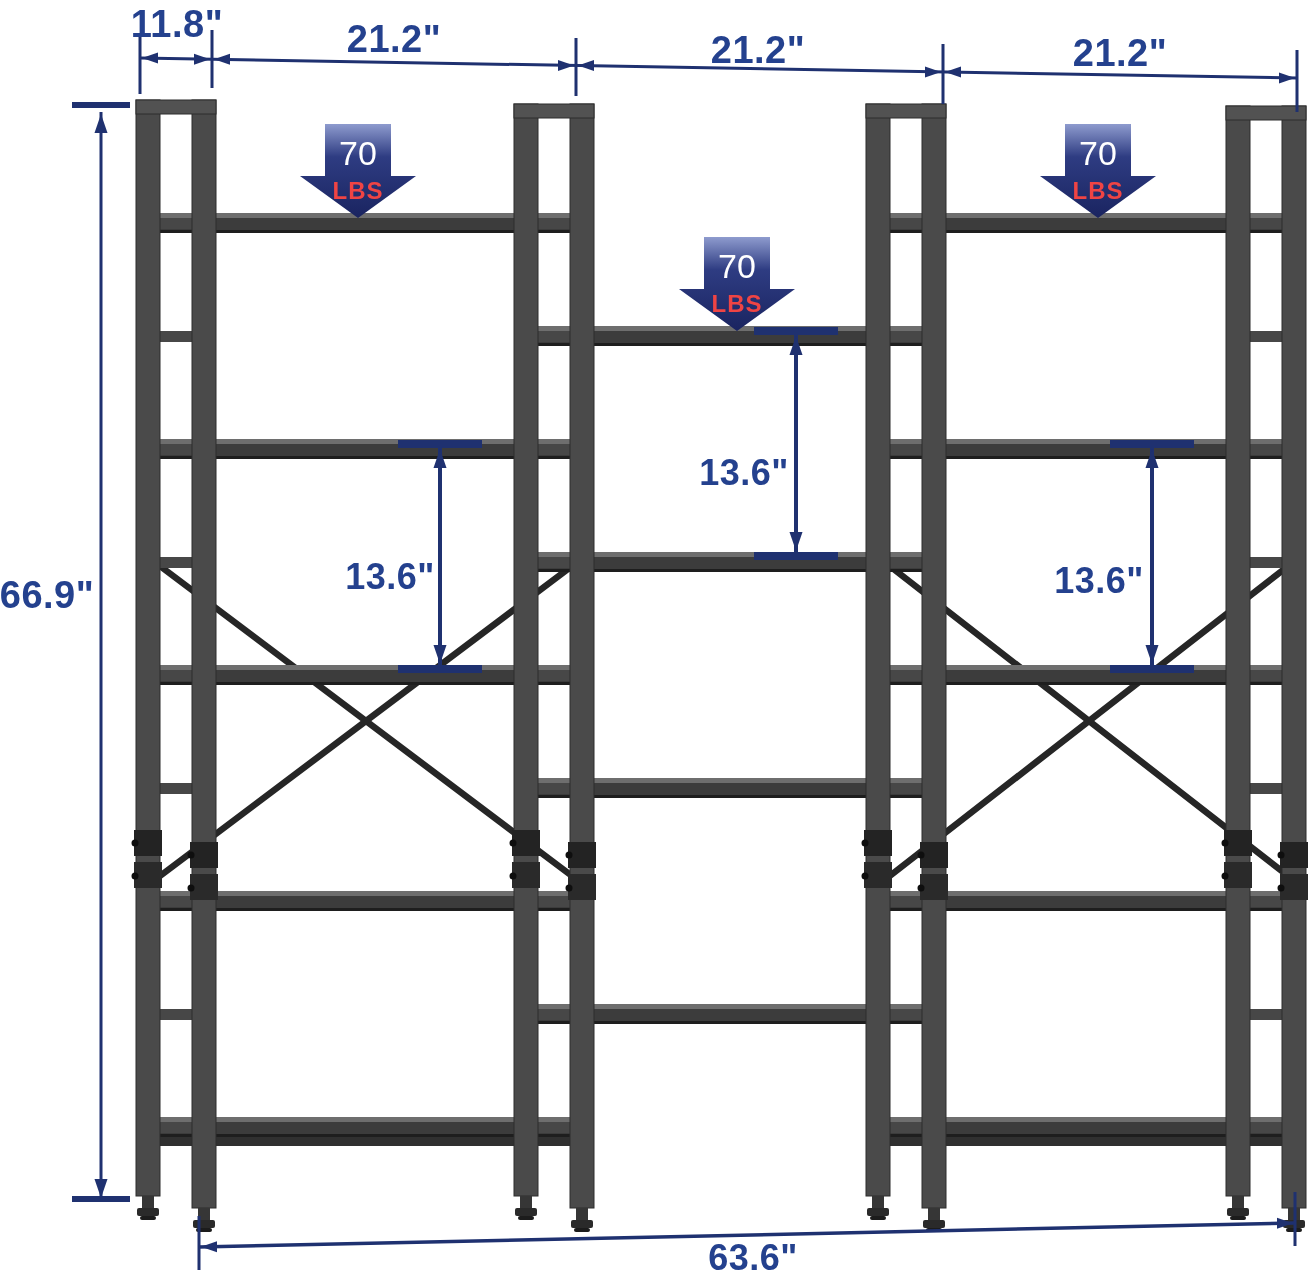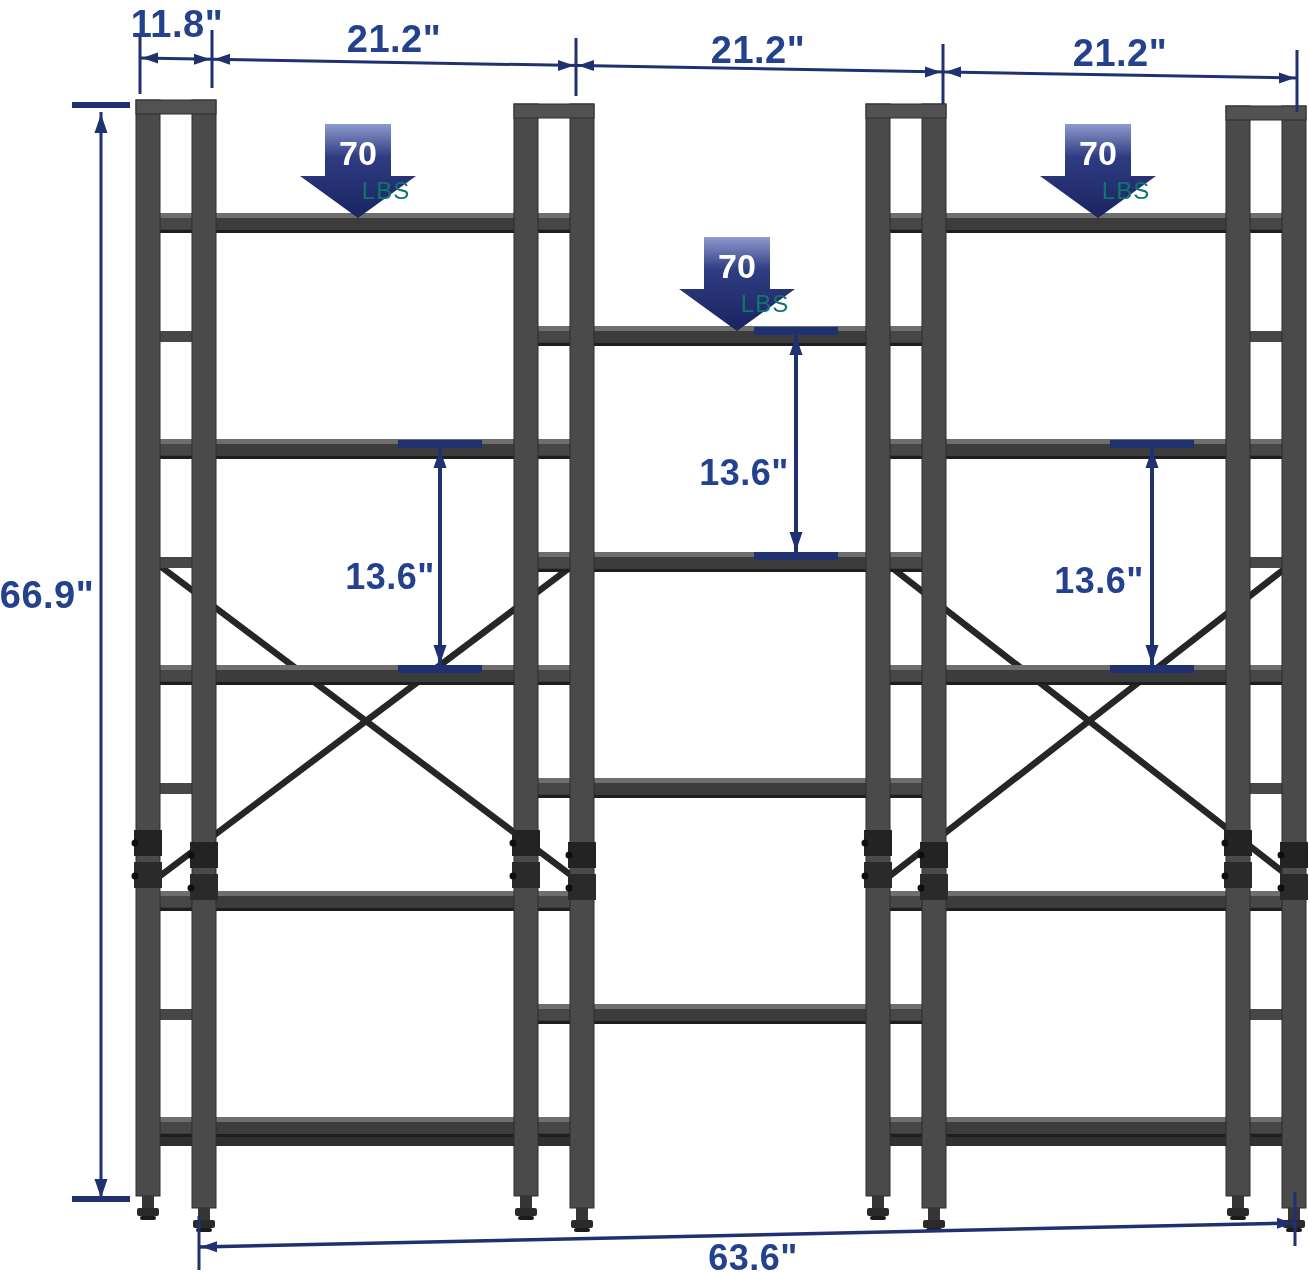--- a/index.html
+++ b/index.html
@@ -9,25 +9,25 @@
   }
   #svg-host{position:absolute;left:0;top:0;width:1309px;height:1274px;}
   .lbl{
     position:absolute;transform:translateX(-50%);
     font-weight:bold;font-size:38px;line-height:1;
     color:#24418E;white-space:nowrap;letter-spacing:0.5px;
   }
   .lbl.sz36{font-size:36px;}
   .badge-val{
     position:absolute;transform:translateX(-50%);
-    font-weight:bold;font-size:34px;line-height:1;color:#FFFFFF;white-space:nowrap;
+    font-weight:normal;font-size:34px;line-height:1;color:#FFFFFF;white-space:nowrap;
   }
   .badge-unit{
     position:absolute;transform:translateX(-50%);
-    font-weight:normal;font-size:24px;line-height:1;color:#0f766e;white-space:nowrap;letter-spacing:1px;margin-left:28px;
+    font-weight:bold;font-size:24px;line-height:1;color:#ef4444;white-space:nowrap;letter-spacing:1px;
   }
 </style>
 </head>
 <body>
 
 <div class="canvas">
 
   <div id="svg-host"><svg width="1309" height="1274" viewBox="0 0 1309 1274" xmlns="http://www.w3.org/2000/svg">
      <defs>
        <linearGradient id="capGrad" x1="0" y1="0" x2="0" y2="1">

